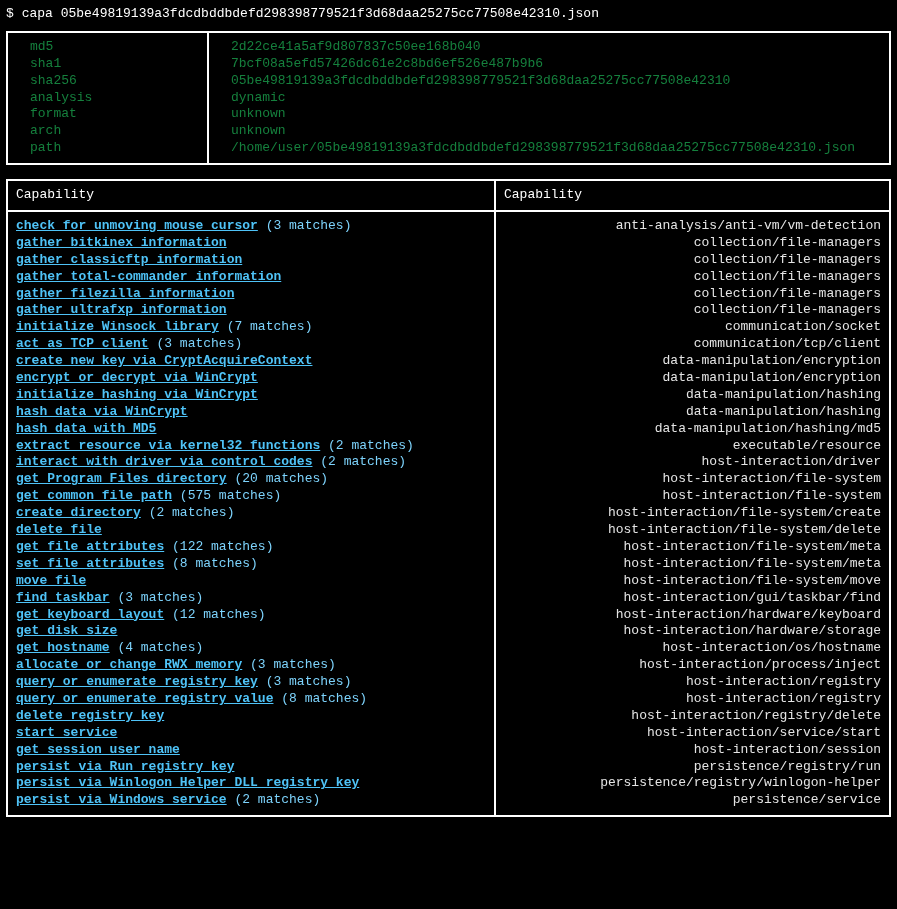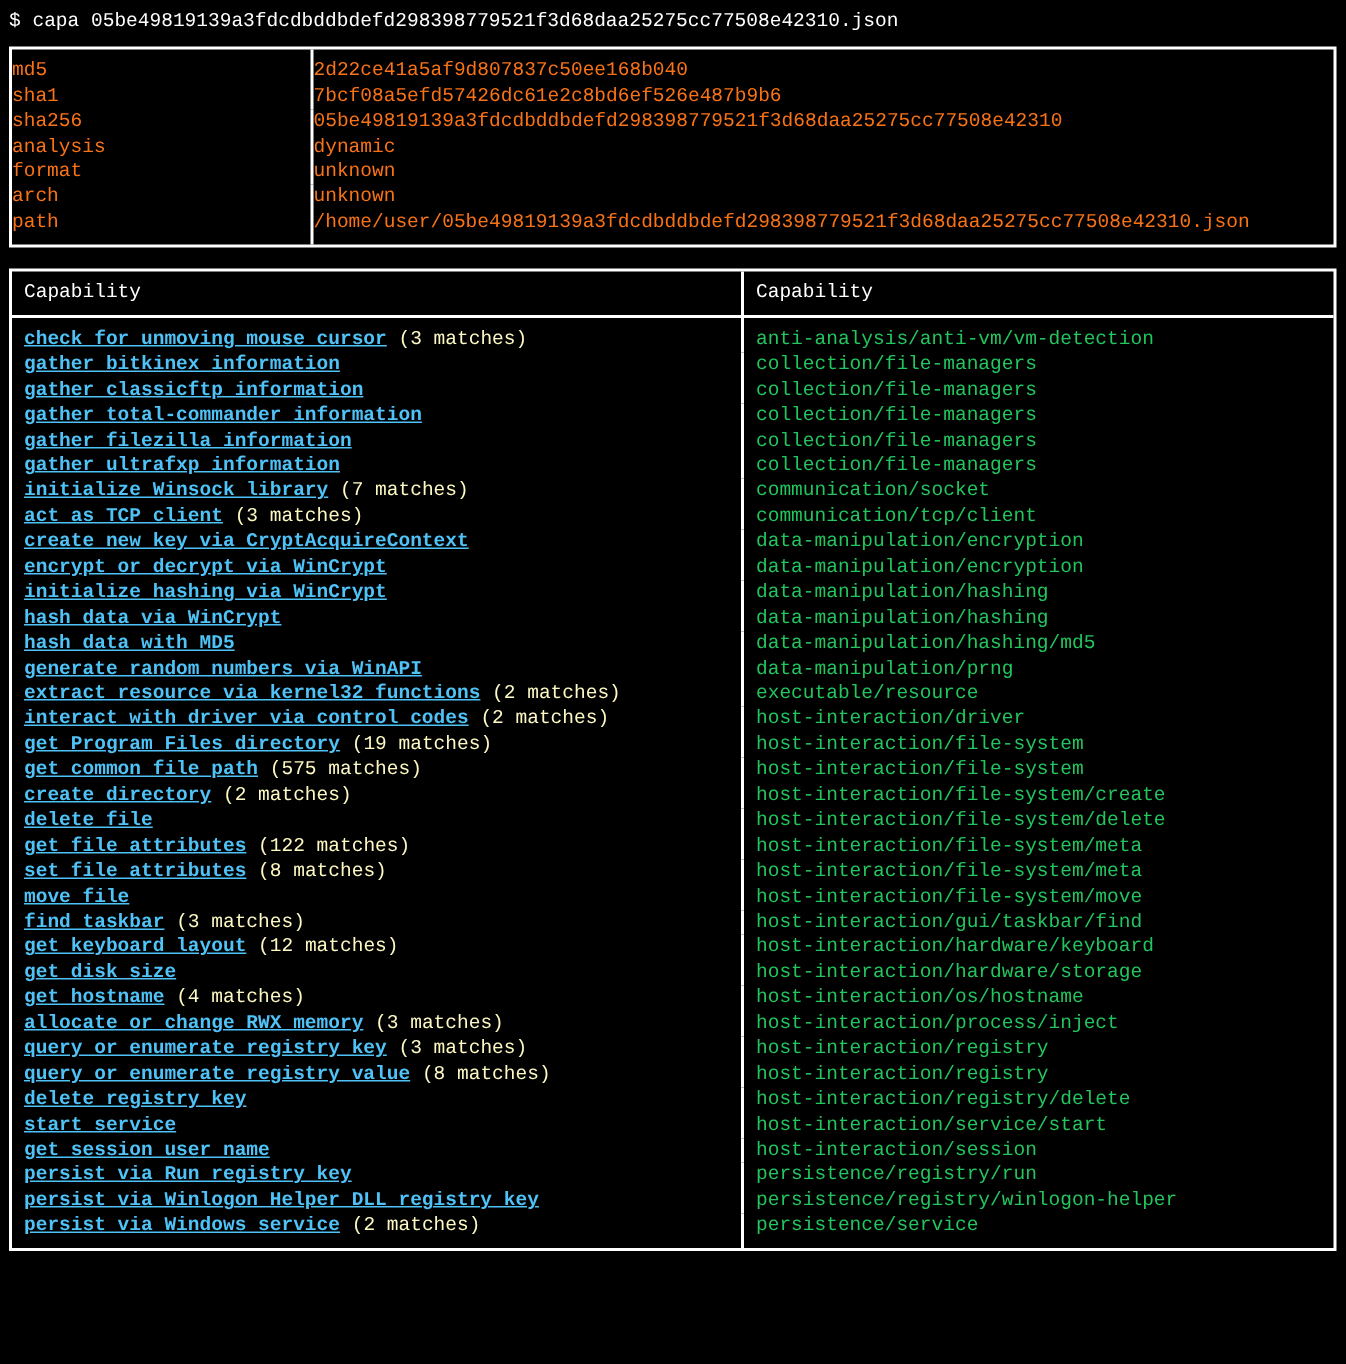--- a/index.html
+++ b/index.html
@@ -14,23 +14,23 @@
 .prompt { color: #fff; margin-bottom: 8px; }
 .box {
   border: 2px solid #fff;
   margin-bottom: 14px;
 }
 .meta-table {
   width: 100%;
   border-collapse: collapse;
 }
 .meta-table td {
-  padding: 0 0;
+  padding: 0 22px;
   vertical-align: top;
-  color: #f97316;
+  color: #15803d;
 }
 .meta-table td:first-child {
   width: 200px;
   border-right: 2px solid #fff;
   white-space: nowrap;
 }
 .meta-table tr:first-child td { padding-top: 6px; }
 .meta-table tr:last-child td { padding-bottom: 6px; }
 
 .cap-table {
@@ -55,22 +55,22 @@
 .cap-table tbody tr:first-child td { padding-top: 6px; }
 .cap-table tbody tr:last-child td { padding-bottom: 6px; }
 .cap-table tbody td:first-child {
   border-right: 2px solid #fff;
 }
 .cap-name {
   color: #4fc3f7;
   text-decoration: underline;
   font-weight: bold;
 }
-.matches { color: #fef9c3; }
-.namespace { color: #22c55e; }
+.matches { color: #7dd3fc; }
+.namespace { color: #e5e5e5; text-align: right; }
 </style>
 </head>
 <body>
 
 <div class="prompt">
   <span>$</span>
   <span>capa</span>
   <span>05be49819139a3fdcdbddbdefd298398779521f3d68daa25275cc77508e42310.json</span>
 </div>
 
@@ -164,33 +164,29 @@
         </tr>
         <tr>
           <td><span class="cap-name">hash data via WinCrypt</span></td>
           <td class="namespace">data-manipulation/hashing</td>
         </tr>
         <tr>
           <td><span class="cap-name">hash data with MD5</span></td>
           <td class="namespace">data-manipulation/hashing/md5</td>
         </tr>
         <tr>
-          <td><span class="cap-name">generate random numbers via WinAPI</span></td>
-          <td class="namespace">data-manipulation/prng</td>
-        </tr>
-        <tr>
           <td><span class="cap-name">extract resource via kernel32 functions</span> <span class="matches">(2 matches)</span></td>
           <td class="namespace">executable/resource</td>
         </tr>
         <tr>
           <td><span class="cap-name">interact with driver via control codes</span> <span class="matches">(2 matches)</span></td>
           <td class="namespace">host-interaction/driver</td>
         </tr>
         <tr>
-          <td><span class="cap-name">get Program Files directory</span> <span class="matches">(19 matches)</span></td>
+          <td><span class="cap-name">get Program Files directory</span> <span class="matches">(20 matches)</span></td>
           <td class="namespace">host-interaction/file-system</td>
         </tr>
         <tr>
           <td><span class="cap-name">get common file path</span> <span class="matches">(575 matches)</span></td>
           <td class="namespace">host-interaction/file-system</td>
         </tr>
         <tr>
           <td><span class="cap-name">create directory</span> <span class="matches">(2 matches)</span></td>
           <td class="namespace">host-interaction/file-system/create</td>
         </tr>

